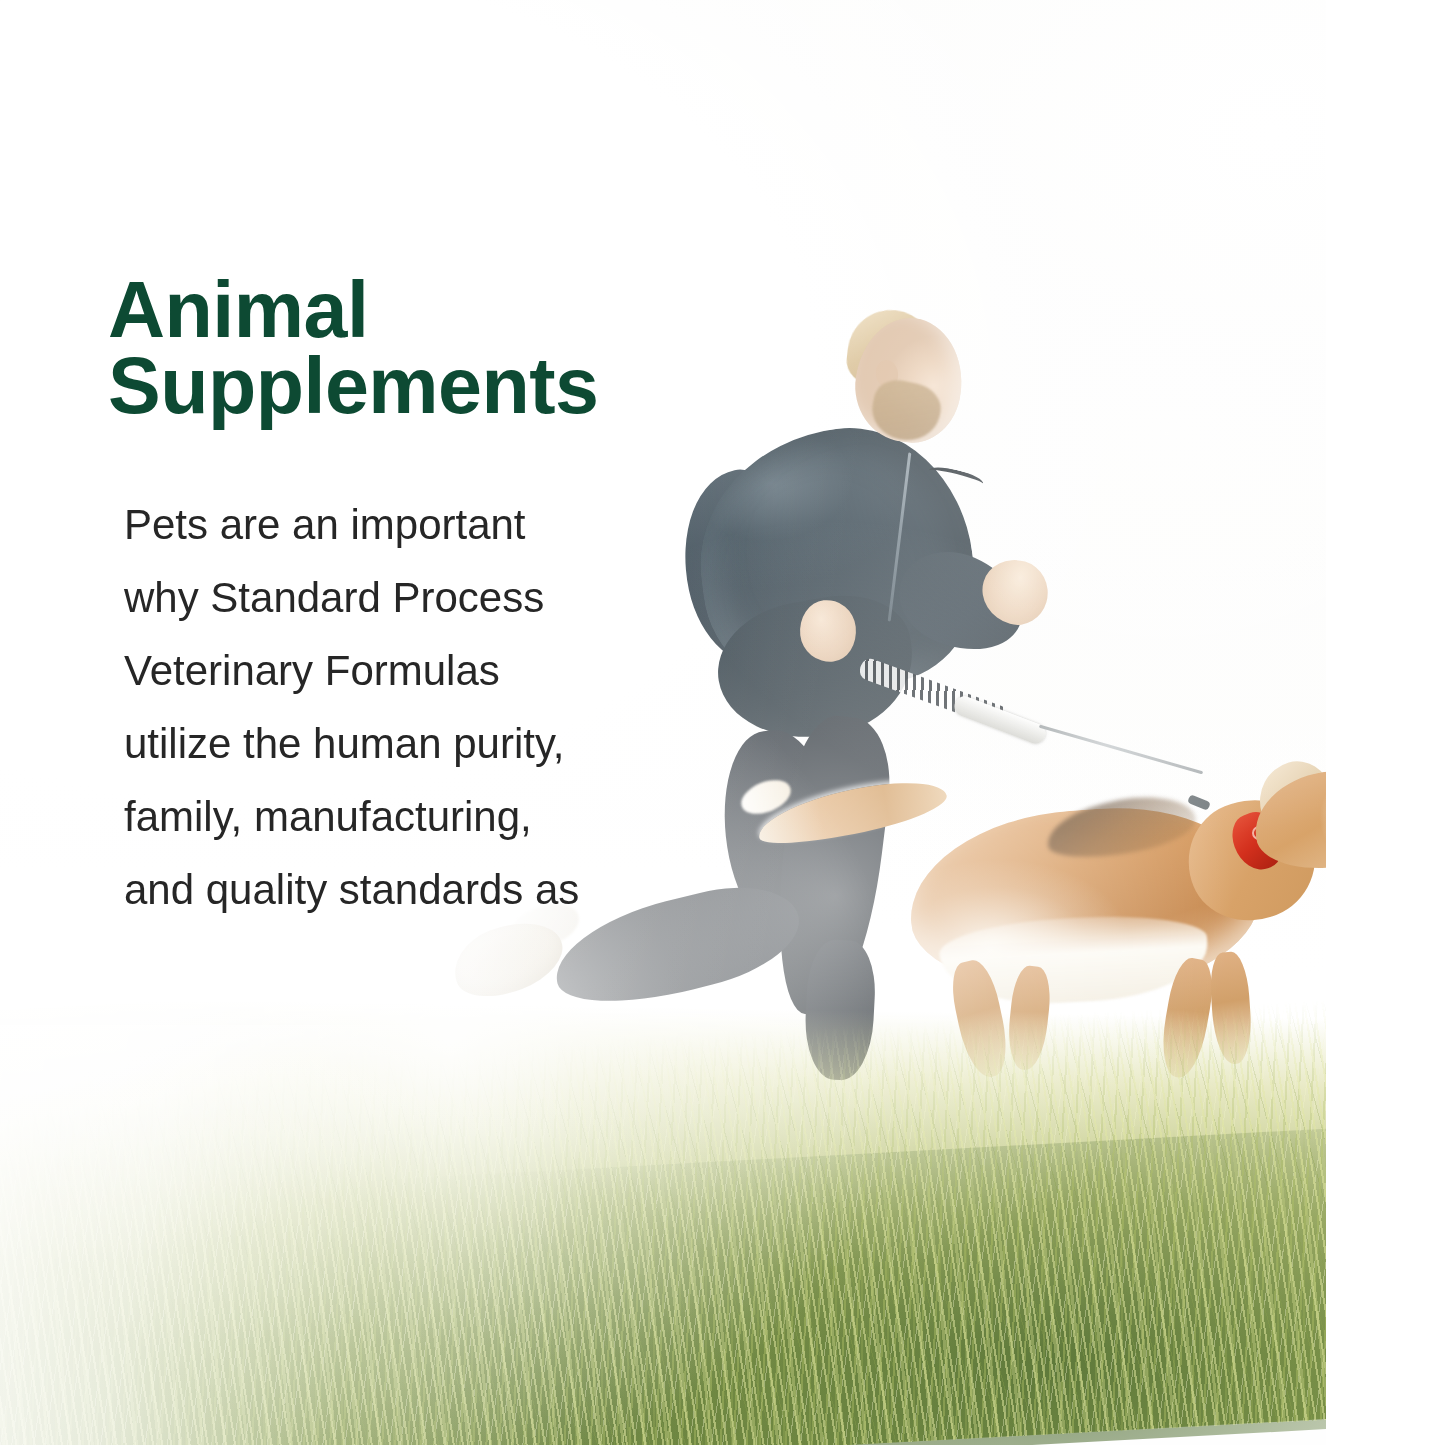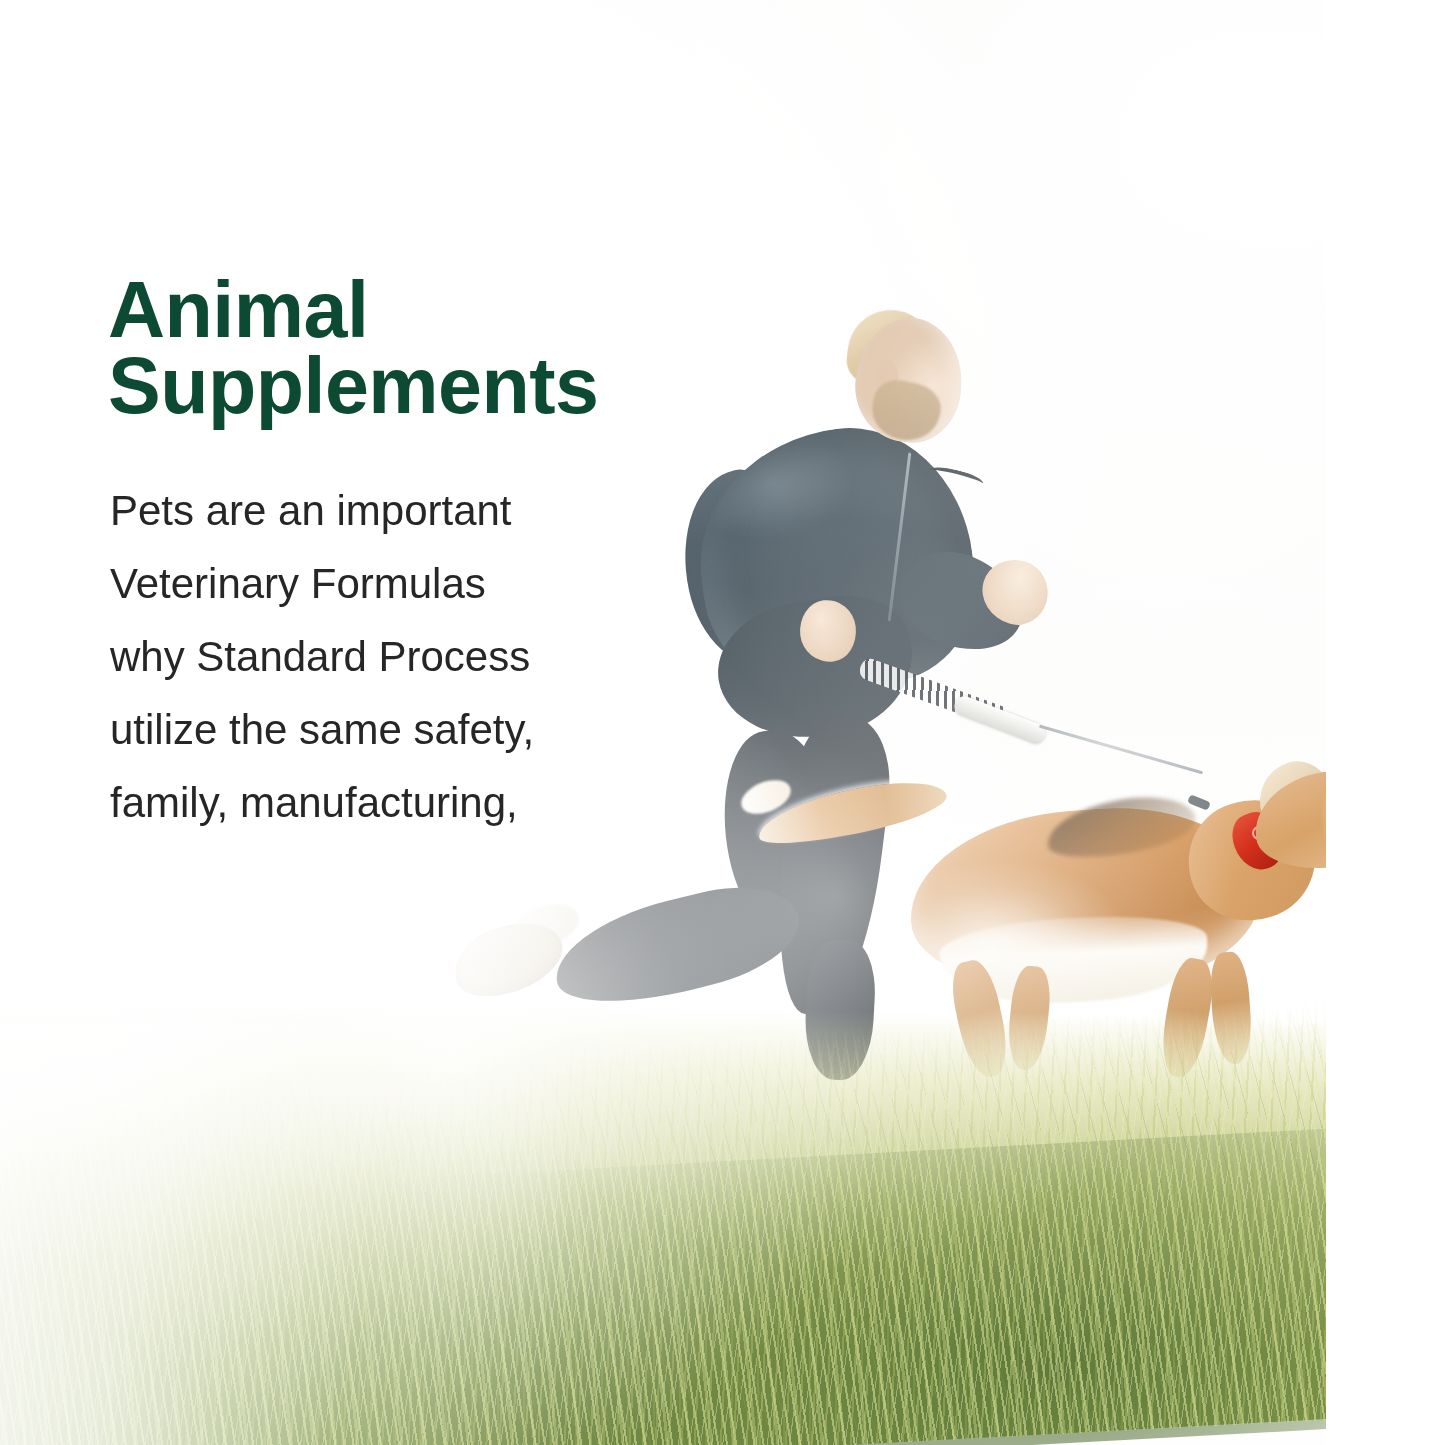--- a/index.html
+++ b/index.html
@@ -441,21 +441,21 @@
   .headline {
     margin: 0;
     font-size: 79px;
     line-height: 0.96;
     font-weight: bold;
     letter-spacing: -0.5px;
     color: #0d4a33;
   }
   .headline .l2 { display: block; }
   .body-copy {
-    margin: 2px;
+    margin: 16px;
     padding-top: 48px;
     font-size: 42px;
     line-height: 73px;
     color: #262626;
     font-weight: normal;
   }
   .body-copy .ln { display: block; white-space: nowrap; }
 </style>
 </head>
 <body>
@@ -527,20 +527,21 @@
     <div class="bloom-soft"></div>
   </div>
 
   <div class="copy">
     <h1 class="headline">
       <span class="l1">Animal</span>
       <span class="l2">Supplements</span>
     </h1>
     <p class="body-copy">
       <span class="ln">Pets are an important</span>
+      <span class="ln">why Standard Process</span>
       <span class="ln">Veterinary Formulas</span>
-      <span class="ln">why Standard Process</span>
-      <span class="ln">utilize the same safety,</span>
+      <span class="ln">utilize the human purity,</span>
       <span class="ln">family, manufacturing,</span>
+      <span class="ln">and quality standards as</span>
     </p>
   </div>
 
 </div>
 
 </body></html>

